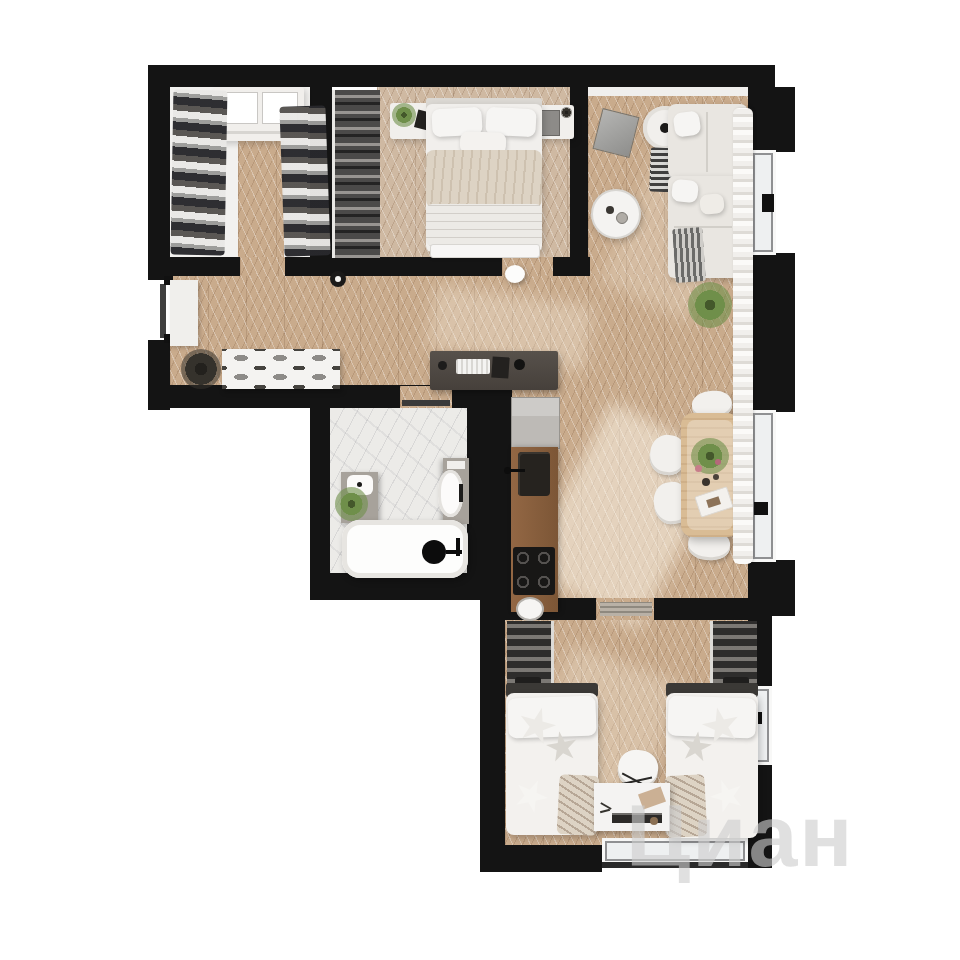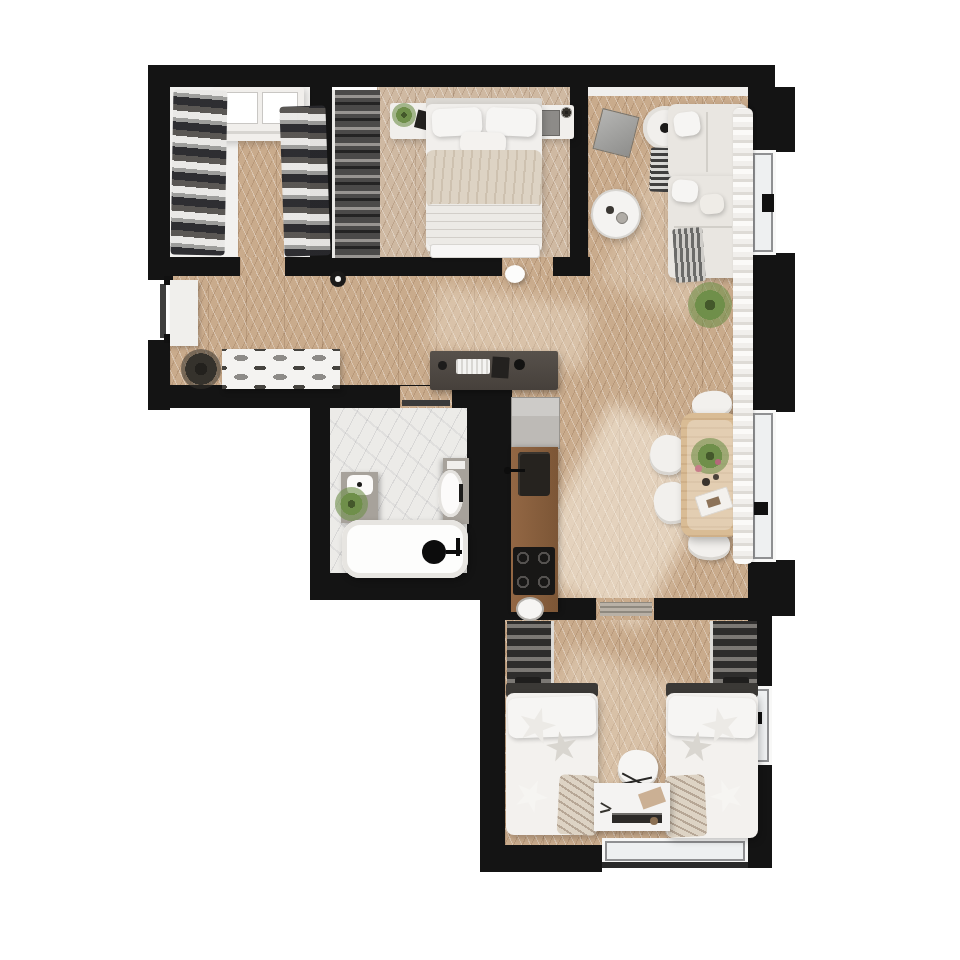--- a/index.html
+++ b/index.html
@@ -271,14 +271,15 @@
     <div class="a" style="left:4px;top:30px;width:32px;height:2px;background:#2a2927;transform:rotate(-20deg);"></div>
   </div>
   <div class="a z5" style="left:594px;top:783px;width:76px;height:48px;background:#f4f3f2;box-shadow:2px 3px 6px rgba(0,0,0,.25);">
     <div class="a" style="left:18px;top:30px;width:50px;height:10px;background:#2c2a28;box-shadow:inset 0 2px 0 #6f6d6a;"></div>
     <div class="a" style="left:46px;top:7px;width:24px;height:16px;background:#cbb094;transform:rotate(-20deg);"></div>
     <div class="a" style="left:6px;top:22px;width:12px;height:2px;background:#35332f;transform:rotate(30deg);"></div>
     <div class="a" style="left:6px;top:27px;width:10px;height:2px;background:#35332f;transform:rotate(-15deg);"></div>
     <div class="a dot" style="left:56px;top:34px;width:8px;height:8px;background:#8a6f52;"></div>
   </div>
 
+  <div class="a z9 wm" style="left:626px;top:786px;width:280px;height:100px;">Циан</div>
 
 </div>
 
 </body></html>

